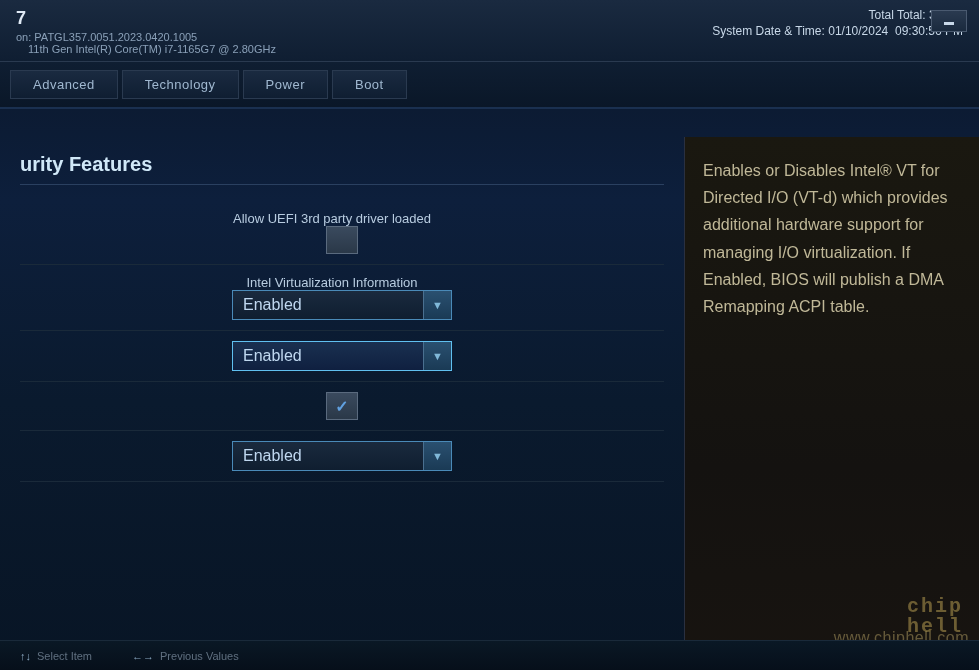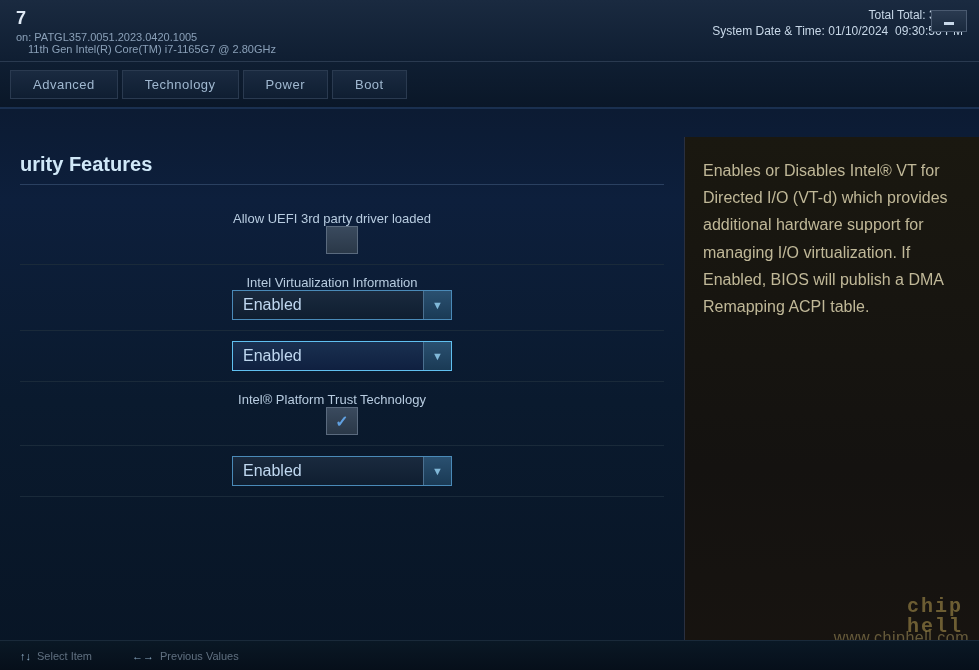--- a/index.html
+++ b/index.html
@@ -301,21 +301,20 @@
     <div class="setting-row">
       <div class="setting-control">
         <div class="dropdown-control highlighted">
           <span class="dropdown-value">Enabled</span>
           <div class="dropdown-arrow">▼</div>
         </div>
       </div>
     </div>
 
     <div class="setting-row">
-      <div class="setting-label">Intel® Platform Trust Technology</div>
       <div class="setting-control">
         <div class="checkbox-control checked"></div>
       </div>
     </div>
 
     <div class="setting-row">
       <div class="setting-control">
         <div class="dropdown-control">
           <span class="dropdown-value">Enabled</span>
           <div class="dropdown-arrow">▼</div>

